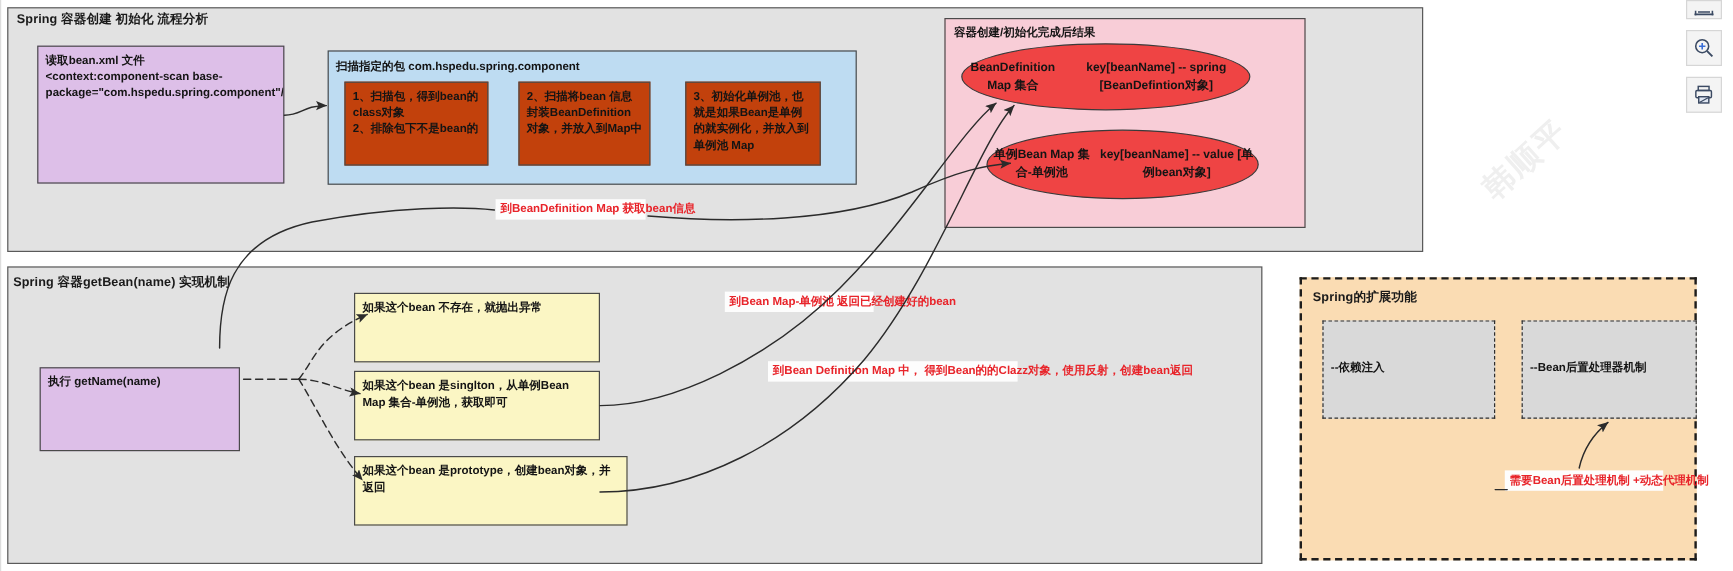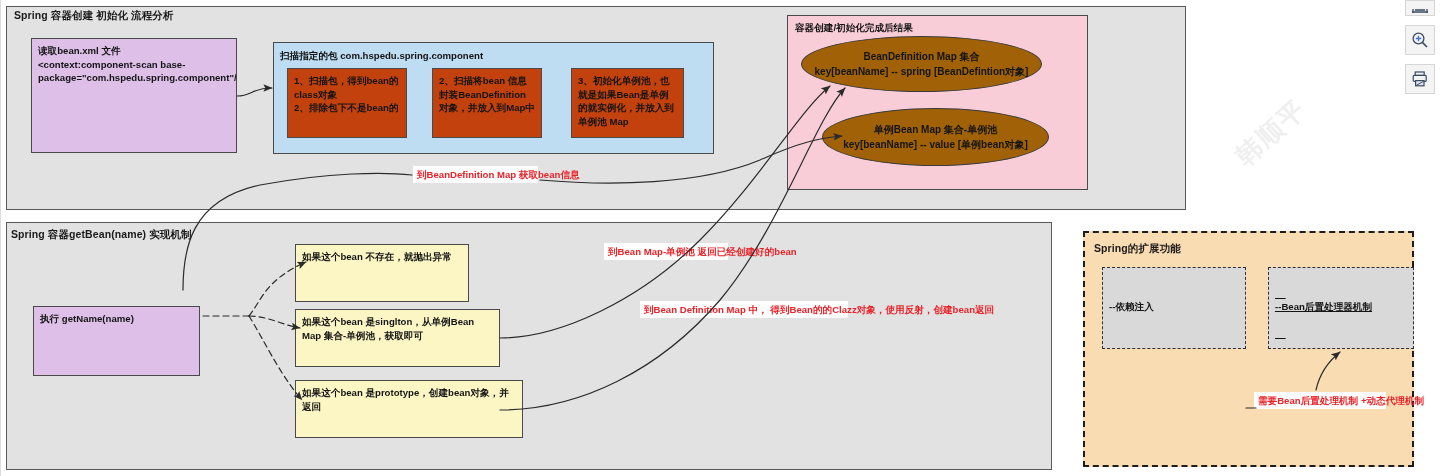--- a/index.html
+++ b/index.html
@@ -57,23 +57,23 @@
     font-weight: 700;
     color: #141414;
     white-space: nowrap;
   }
 
   .ellipse {
     position: absolute;
     box-sizing: border-box;
     border: 1px solid #3a3a3a;
     border-radius: 50%;
-    background: #a16207;
+    background: #ef4444;
     display: flex;
-    flex-direction: column;
+    flex-direction: row;
     align-items: center;
     justify-content: center;
     text-align: center;
     font-size: 10px;
     font-weight: 700;
     color: #141414;
     line-height: 1.5;
   }
 
   .redlabel {
@@ -174,33 +174,33 @@
   <div class="ellipse" style="left:822px; top:108px; width:227px; height:58px;">
     <div>单例Bean Map 集合-单例池</div>
     <div>key[beanName] -- value [单例bean对象]</div>
   </div>
 
   <div class="panel" style="left:6px; top:222px; width:1046px; height:248px;"></div>
   <div class="panel-title" style="left:11px; top:228px;">Spring 容器getBean(name) 实现机制</div>
 
   <div class="box box-purple" style="left:33px; top:281px; width:167px; height:70px;margin-top:25px;">执行 getName(name)</div>
 
-  <div class="box box-yellow" style="left:295px; top:244px; width:174px; height:58px;">如果这个bean 不存在，就抛出异常</div>
+  <div class="box box-yellow" style="left:295px; top:244px; width:205px; height:58px;">如果这个bean 不存在，就抛出异常</div>
   <div class="box box-yellow" style="left:295px; top:309px; width:205px; height:58px;">如果这个bean 是singlton，从单例Bean Map 集合-单例池，获取即可</div>
   <div class="box box-yellow" style="left:295px; top:380px; width:228px; height:58px;">如果这个bean 是prototype，创建bean对象，并返回</div>
 
   <div class="box box-orange" style="left:1083px; top:231px; width:331px; height:236px; padding:0;">
     <div class="panel-title" style="left:9px; top:8px;">Spring的扩展功能</div>
   </div>
   <div class="box box-gray" style="left:1102px; top:267px; width:144px; height:82px;">
     <div>--依赖注入</div>
     <div style="height:9px;"></div>
     
   </div>
-  <div class="box box-gray" style="left:1268px; top:267px; width:146px; height:82px;text-decoration:underline;">
+  <div class="box box-gray" style="left:1268px; top:267px; width:146px; height:82px;">
     <div>--Bean后置处理器机制</div>
     <div style="height:9px;"></div>
     
   </div>
   <div class="redlabel" style="left:1254px; top:392px; width:132px;">需要Bean后置处理机制
 +动态代理机制</div>
 
   <div class="redlabel" style="left:413px; top:166px; width:125px;">到BeanDefinition Map
 获取bean信息</div>
   <div class="redlabel" style="left:604px; top:243px; width:124px;">到Bean Map-单例池

